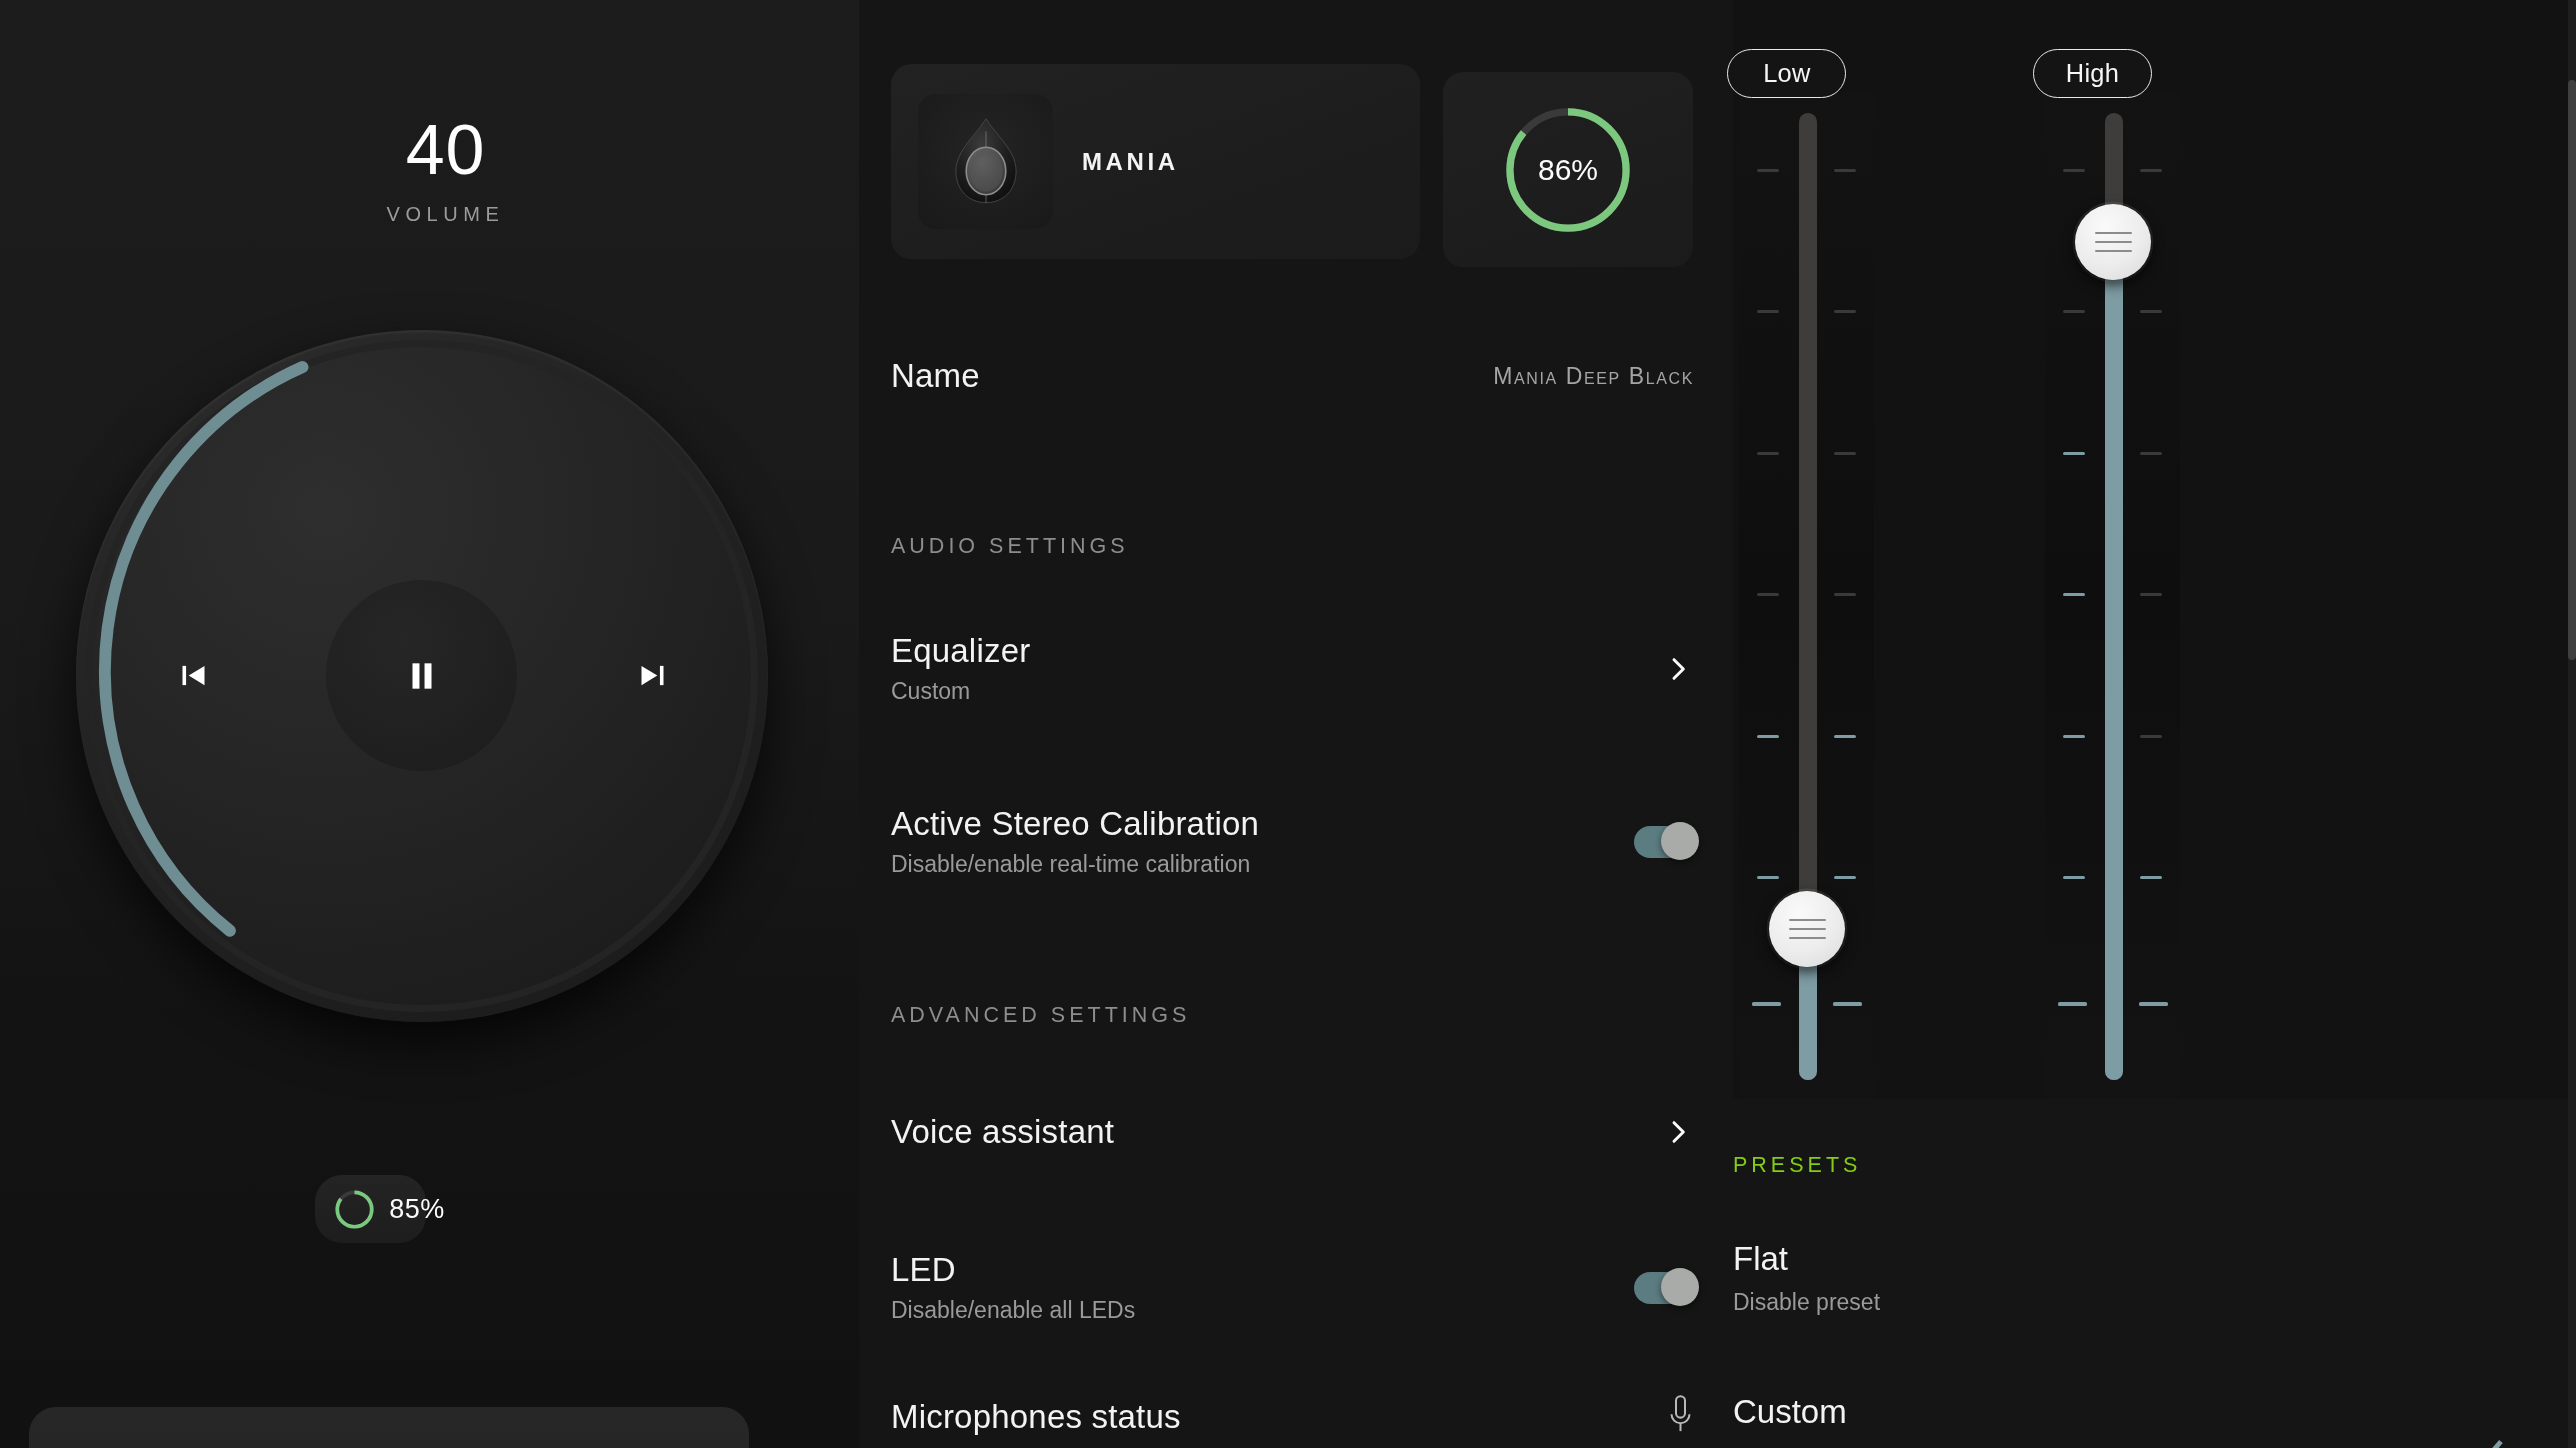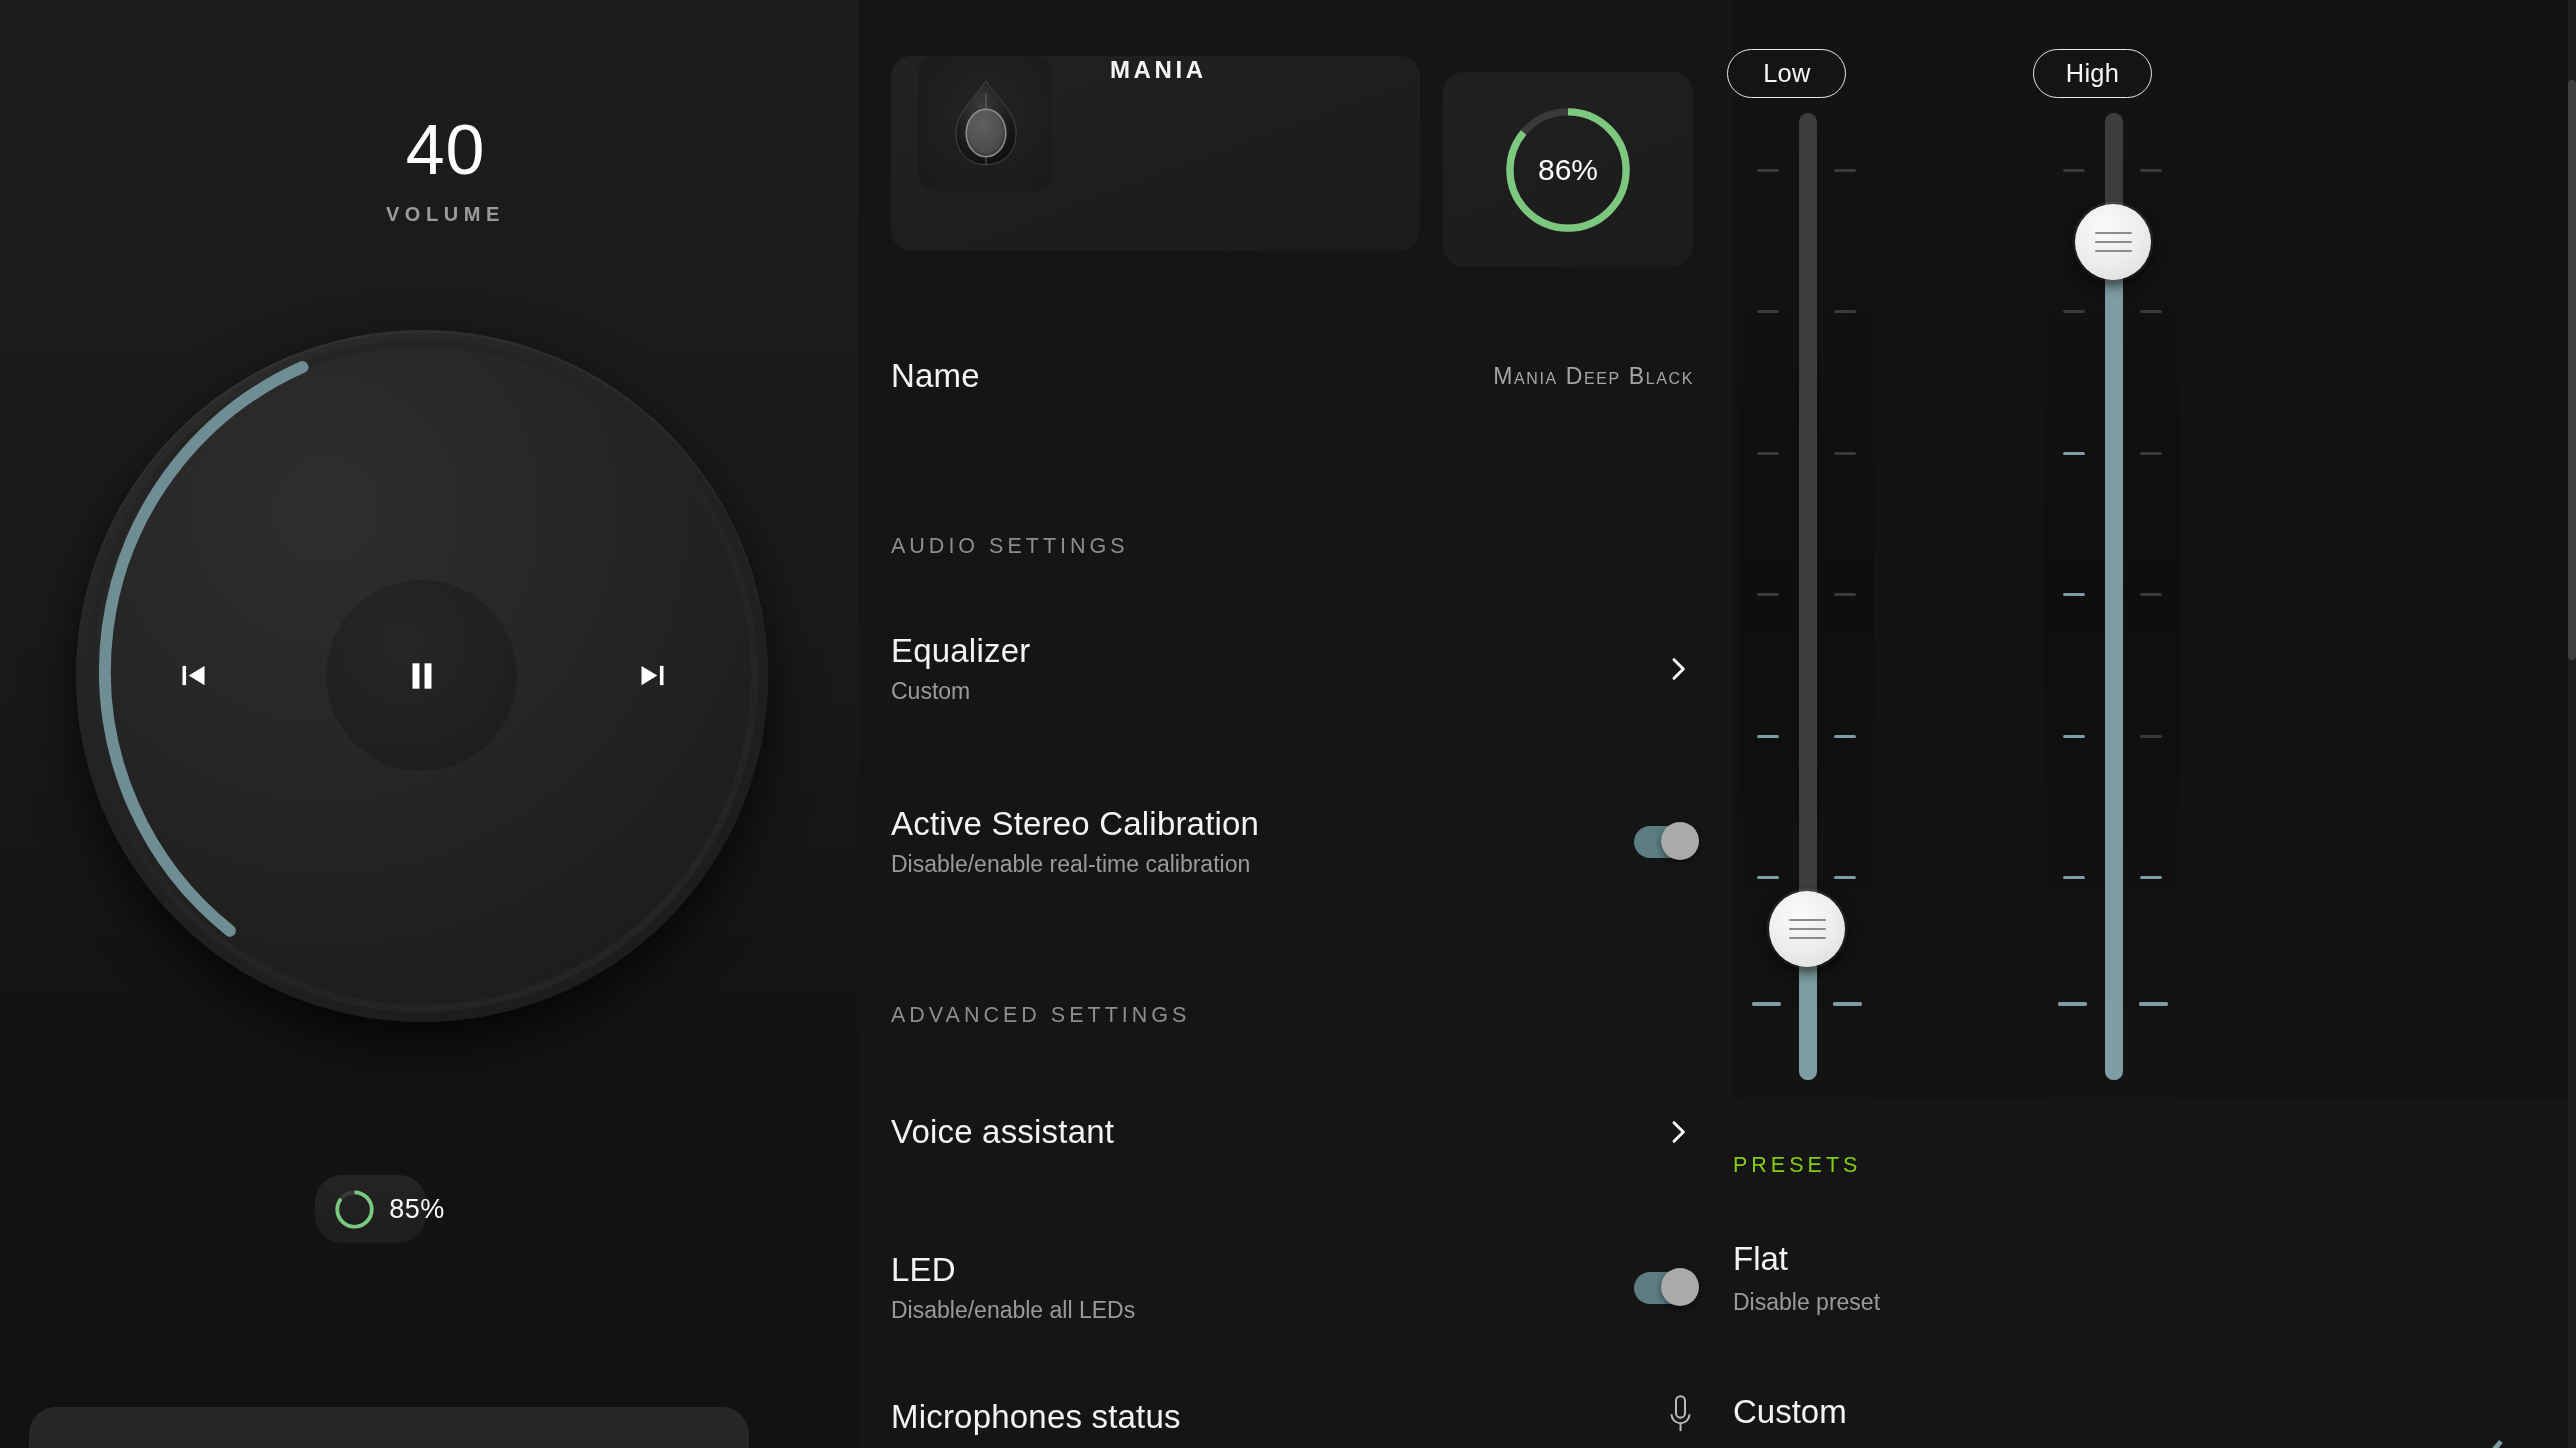--- a/index.html
+++ b/index.html
@@ -30,21 +30,21 @@
     width: 859px; height: 1449px;
     background: linear-gradient(180deg,#1c1c1c 0%, #1a1a1a 42%, #131313 70%, #111 100%);
   }
   .vol-readout { position: absolute; left: 0; top: 115px; width: 859px; text-align: center; padding-left: 32px; }
   .vol-number {
     font-size: 70px; font-weight: 400; color: #fdfdfd;
     letter-spacing: 0.8px; line-height: 1; font-stretch: condensed;
   }
   .vol-label {
     margin-top: 17.5px; font-size: 20px; letter-spacing: 5.6px;
-    color: #9b9b9b; font-weight: 700;
+    color: #9b9b9b; font-weight: 400;
   }
 
   .dial-wrap { position: absolute; left: 76px; top: 330px; width: 692px; height: 692px; }
   .dial-outer {
     position: absolute; left: 0; top: 0; width: 692px; height: 692px;
     border-radius: 50%;
     background: radial-gradient(circle at 36% 26%, #2e2e2e 0%, #262626 38%, #1e1e1e 72%, #191919 100%);
     box-shadow: 0 20.7px 51px rgba(0,0,0,.72), inset 0 2.4px 2.4px rgba(255,255,255,.05);
   }
   .dial-ring { position:absolute; left:0; top:0; width:692px; height:692px; }
@@ -79,24 +79,24 @@
     background: linear-gradient(180deg,#272727,#232323);
   }
 
   
   .mid-panel {
     position: absolute; left: 859px; top: 0;
     width: 875px; height: 1449px;
     background: #151515;
   }
   .device-card {
-    position: absolute; left: 32px; top: 56px;
+    position: absolute; left: 32px; top: 64px;
     width: 529px; height: 195px; border-radius: 20.7px;
     background: linear-gradient(160deg,#222 0%,#1d1d1d 60%,#1b1b1b 100%);
-    display: flex;  gap: 28px;
+    display: flex; align-items: center;
   }
   .device-thumb {
     width: 135px; height: 135px; margin-left: 27px; border-radius: 17.5px;
     background: radial-gradient(circle at 50% 40%, #242424 0%, #1c1c1c 70%, #191919 100%);
     display: flex; align-items: center; justify-content: center; flex: none;
   }
   .device-name {
     margin-left: 29px; font-size: 24px; letter-spacing: 3.6px;
     color: #f4f4f4; font-weight: 700;
   }

